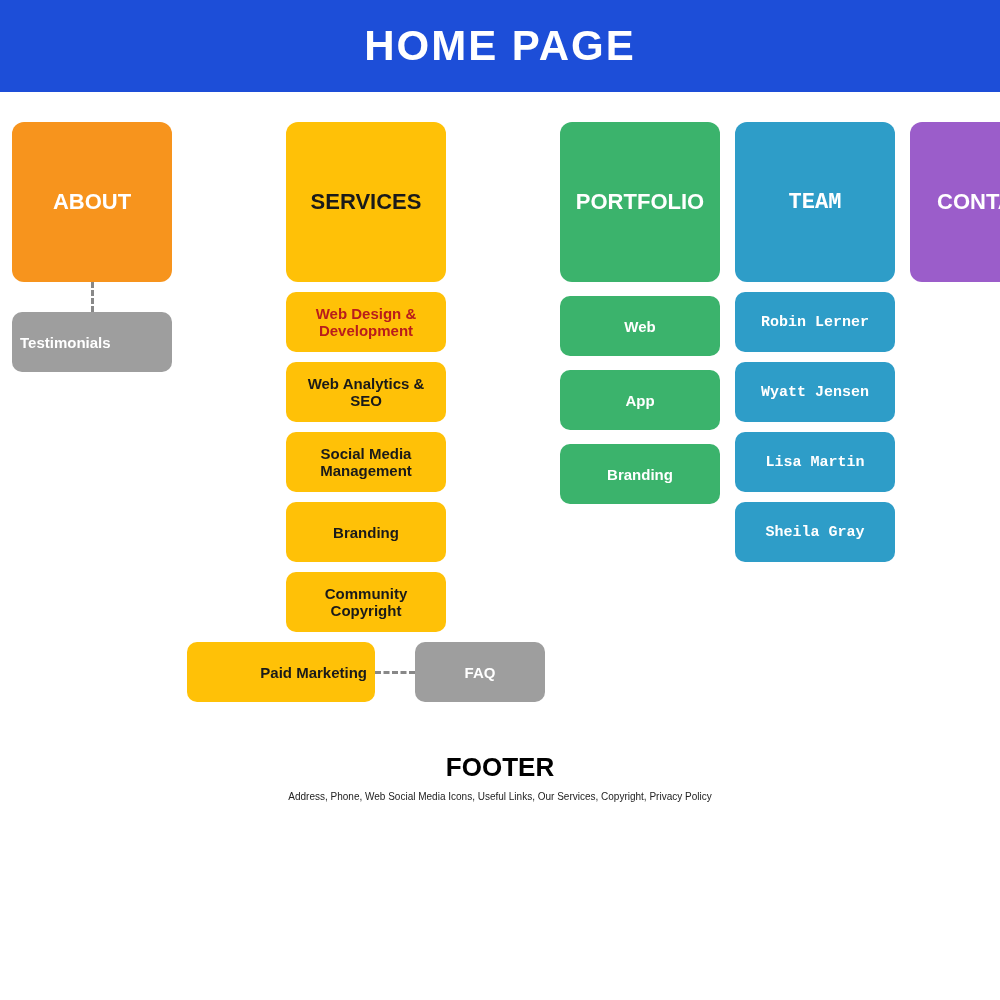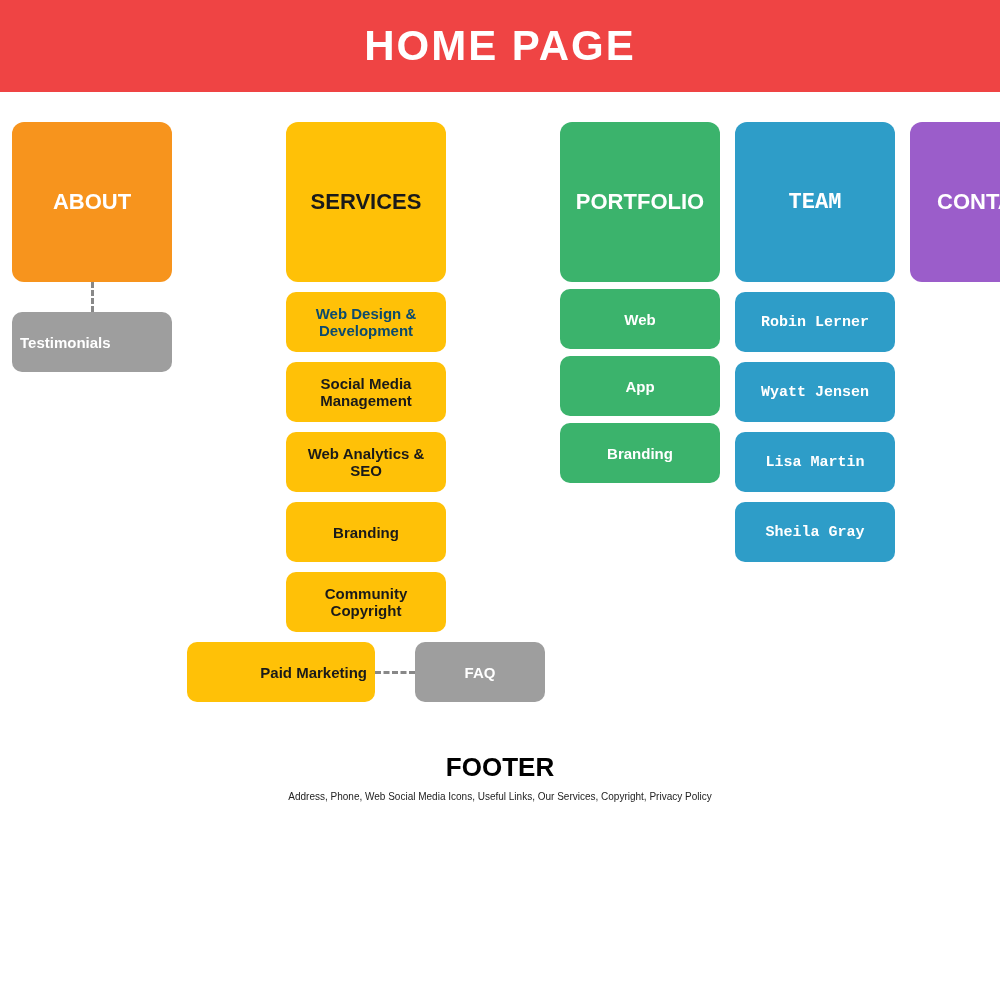--- a/index.html
+++ b/index.html
@@ -5,21 +5,21 @@
     * { box-sizing: border-box; margin: 0; padding: 0; }
     body {
       font-family: Arial, sans-serif;
       background: #fff;
       width: 1000px;
       min-height: 1000px;
     }
 
     
     .header {
-      background: #ef4444;
+      background: #1d4ed8;
       text-align: center;
       padding: 22px 0;
     }
     .header h1 {
       color: #fff;
       font-size: 42px;
       font-weight: 900;
       letter-spacing: 2px;
     }
 
@@ -127,21 +127,21 @@
       flex-direction: column;
       align-items: center;
       gap: 10px;
     }
 
     
     .portfolio-col {
       display: flex;
       flex-direction: column;
       align-items: center;
-      gap: 7px;
+      gap: 14px;
     }
 
     
     .team-col {
       display: flex;
       flex-direction: column;
       align-items: center;
       gap: 10px;
       font-family: Liberation Mono, monospace;
     }
@@ -200,28 +200,28 @@
       <div class="dashed-line-v"></div>
       <div class="nav-box-sm gray" style="width:160px;">
         <span>Testimonials</span>
       </div>
     </div>
 
     <div class="col services-col">
       <div class="nav-box yellow" style="color:#1a1a1a;">
         <span>SERVICES</span>
       </div>
-      <div class="sub-box sub-box-wide yellow" style="color:#0c4a6e;">
+      <div class="sub-box sub-box-wide yellow" style="color:#b91c1c;">
         <span>Web Design &amp; Development</span>
       </div>
       <div class="sub-box sub-box-wide yellow" style="color:#1a1a1a;">
+        <span>Web Analytics &amp; SEO</span>
+      </div>
+      <div class="sub-box sub-box-wide yellow" style="color:#1a1a1a;">
         <span>Social Media Management</span>
-      </div>
-      <div class="sub-box sub-box-wide yellow" style="color:#1a1a1a;">
-        <span>Web Analytics &amp; SEO</span>
       </div>
       <div class="sub-box sub-box-wide yellow" style="color:#1a1a1a;">
         <span>Branding</span>
       </div>
       <div class="sub-box sub-box-wide yellow" style="color:#1a1a1a;">
         <span>Community Copyright</span>
       </div>
 
       <div class="paid-faq-row">
         <div class="sub-box yellow" style="color:#1a1a1a; width:188px; min-height:60px;justify-content:flex-end;">

